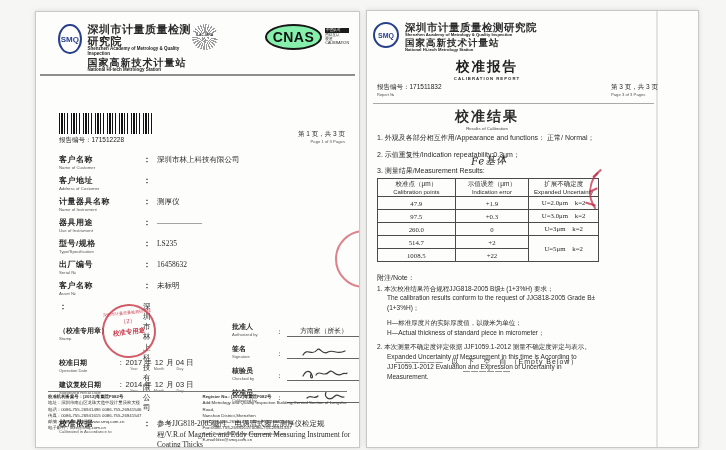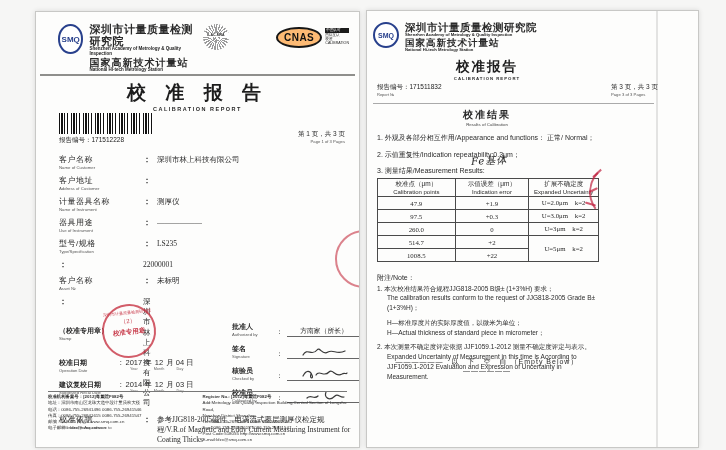--- a/index.html
+++ b/index.html
@@ -20,22 +20,22 @@
   .org .en1 { font-size:4.5px; font-weight:bold; color:#222; }
   .org .cn2 { font-size:10px; font-weight:bold; letter-spacing:1px; margin-top:1px;}
   .org .en2 { font-size:4.5px; font-weight:bold; color:#222; }
   .marks { display:flex; align-items:center; gap:3px; }
   .ilac { width:26px; height:26px; border-radius:50%;
     background:repeating-conic-gradient(#9a9a9a 0 7deg, #fff 7deg 14deg);
     position:relative; }
   .ilac span { position:absolute; left:0; right:0; top:9px; background:#fff;
     font-size:3.5px; font-weight:bold; text-align:center; color:#222; }
   .cnas { border:2px solid #161616; border-radius:50%; padding:3px 6px;
-    font-size:10px; font-weight:bold; color:#111; letter-spacing:.5px;
-    background:#fdba74;margin-left:44px; }
+    font-size:14px; font-weight:bold; color:#111; letter-spacing:.5px;
+    background:#86efac;margin-left:44px; }
   .accredit { font-size:3.6px; line-height:1.25; color:#222; }
   .accredit div:first-child { background:#1c1c1c; color:#fff; padding:0 1px; }
 
   .rule { position:absolute; border-top:2px solid #8f8f8c; }
 
   .doc-title { position:absolute; width:100%; text-align:center; }
   .doc-title .cn { font-weight:bold; color:#1d1d1d; }
   .doc-title .en { font-weight:bold; color:#2a2a2a; }
 
   
@@ -44,21 +44,21 @@
       #111 5px 6px, #fff 6px 8px, #111 8px 9px, #fff 9px 12px); }
   .report-no { position:absolute; font-size:6.5px; color:#222; }
   .report-no .en { font-size:4px; color:#555; }
   .pageinfo { position:absolute; text-align:right; }
   .pageinfo .cn { font-size:6.5px; }
   .pageinfo .en { font-size:4.2px; color:#555; }
 
   
   .fields { position:absolute; left:23px; top:142px; right:8px; }
   .frow { display:grid; grid-template-columns:84px 14px 1fr; margin-bottom:5px; }
-  .flabel .cn { font-size:8px; font-weight:normal; letter-spacing:.5px; }
+  .flabel .cn { font-size:8px; font-weight:bold; letter-spacing:.5px; }
   .flabel .en { font-size:4.3px; color:#555; }
   .fcolon { font-size:8px; font-weight:bold; }
   .fvalue { font-size:7.5px; font-family:"Liberation Serif", serif; padding-top:1px; line-height:1.35; }
 
   
   .stampnote { position:absolute; left:23px; top:314px; }
   .stampnote .cn { font-size:7px; font-weight:bold; }
   .stampnote .en { font-size:4.3px; color:#555; }
   .round-stamp { position:absolute; left:66px; top:292px; width:54px; height:54px;
     border:2px solid rgba(197,48,65,.85); border-radius:50%; color:#c53041;
@@ -91,21 +91,21 @@
 
   
   .footer { position:absolute; left:12px; right:12px; bottom:4px;
     border-top:1.5px solid #777; padding-top:2px; display:flex; gap:10px; }
   .fcol { font-size:4.4px; line-height:1.38; color:#333; width:50%; }
   .fcol div:first-child { font-weight:bold; }
 
   
   .content-r { position:absolute; left:8px; top:0; width:224px; height:100%; }
   .sec-title { text-align:center; }
-  .sec-title .cn { font-size:10px; font-weight:bold; letter-spacing:2px; }
+  .sec-title .cn { font-size:14px; font-weight:bold; letter-spacing:2px; }
   .sec-title .en { font-size:4.4px; color:#444; }
   .item { font-size:7px; line-height:1.3; }
   .handnote { position:absolute; font-size:10px; color:#1a1a1a;
     font-family:"DejaVu Serif", serif; font-style:italic; transform:rotate(-3deg);
     letter-spacing:1px; }
   table.cal { border-collapse:collapse; width:222px; }
   table.cal th, table.cal td { border:1px solid #4a4a4a; text-align:center; }
   table.cal th { font-weight:normal; padding:1px 0; }
   table.cal th .cn { font-size:6.5px; }
   table.cal th .en { font-size:6px; }
@@ -146,24 +146,20 @@
         <div>中国认可</div>
         <div>国际互认</div>
         <div>校准</div>
         <div>CALIBRATION</div>
       </div>
     </div>
   </div>
 
   <div class="rule" style="left:4px; right:4px; top:62px;"></div>
 
-  <div class="doc-title" style="top:68px;">
-    <div class="cn" style="font-size:19px; letter-spacing:7px;">校 准 报 告</div>
-    <div class="en" style="font-size:5.5px; letter-spacing:1.5px;">CALIBRATION REPORT</div>
-  </div>
 
   <div class="barcode" style="left:23px; top:101px; width:94px; height:21px;"></div>
   <div class="report-no" style="left:23px; top:124px;">
     <div>报告编号：171512228</div>
   </div>
 
   <div class="pageinfo" style="right:14px; top:118px;">
     <div class="cn">第 1 页，共 3 页</div>
     <div class="en">Page 1 of 3 Pages</div>
   </div>
@@ -202,22 +198,26 @@
     </div>
     <div class="frow">
       <div class="flabel">
           <div class="cn">型号/规格</div>
           <div class="en">Type/Specification</div>
         </div>
       <div class="fcolon">：</div>
       <div class="fvalue">LS235</div>
     </div>
     <div class="frow">
-      <div class="fcolon">：</div>
-      <div class="fvalue">22000001</div>
+      <div class="flabel">
+          <div class="cn">出厂编号</div>
+          <div class="en">Serial №</div>
+        </div>
+      <div class="fcolon">：</div>
+      <div class="fvalue">16458632</div>
     </div>
     <div class="frow">
       <div class="flabel">
           <div class="cn">客户名称</div>
           <div class="en">Asset №</div>
         </div>
       <div class="fcolon">：</div>
       <div class="fvalue">未标明</div>
     </div>
     <div class="frow">

